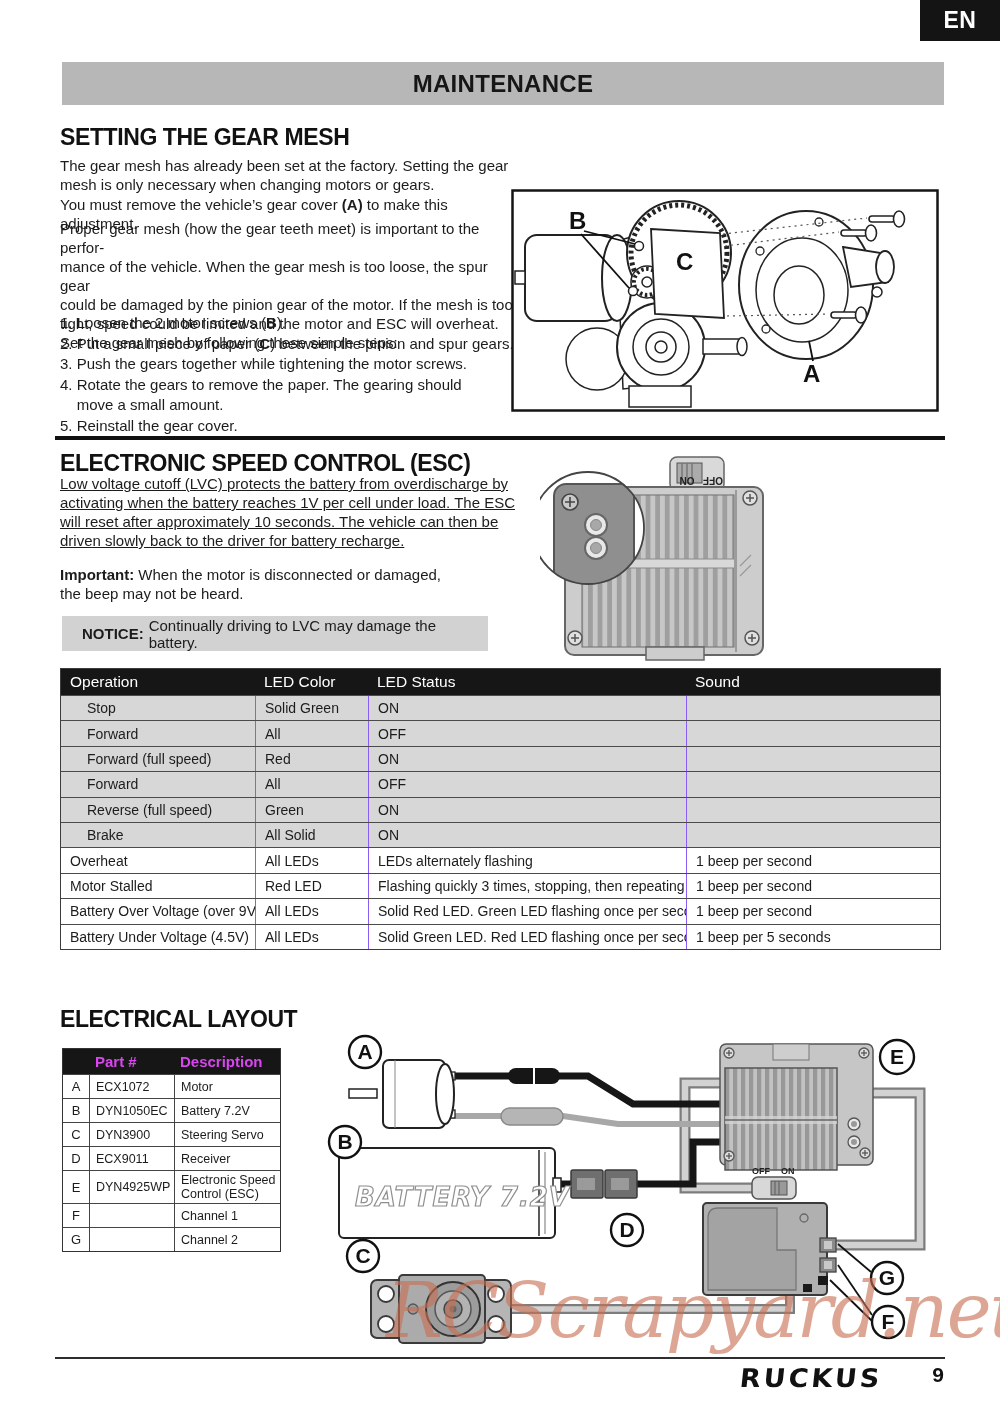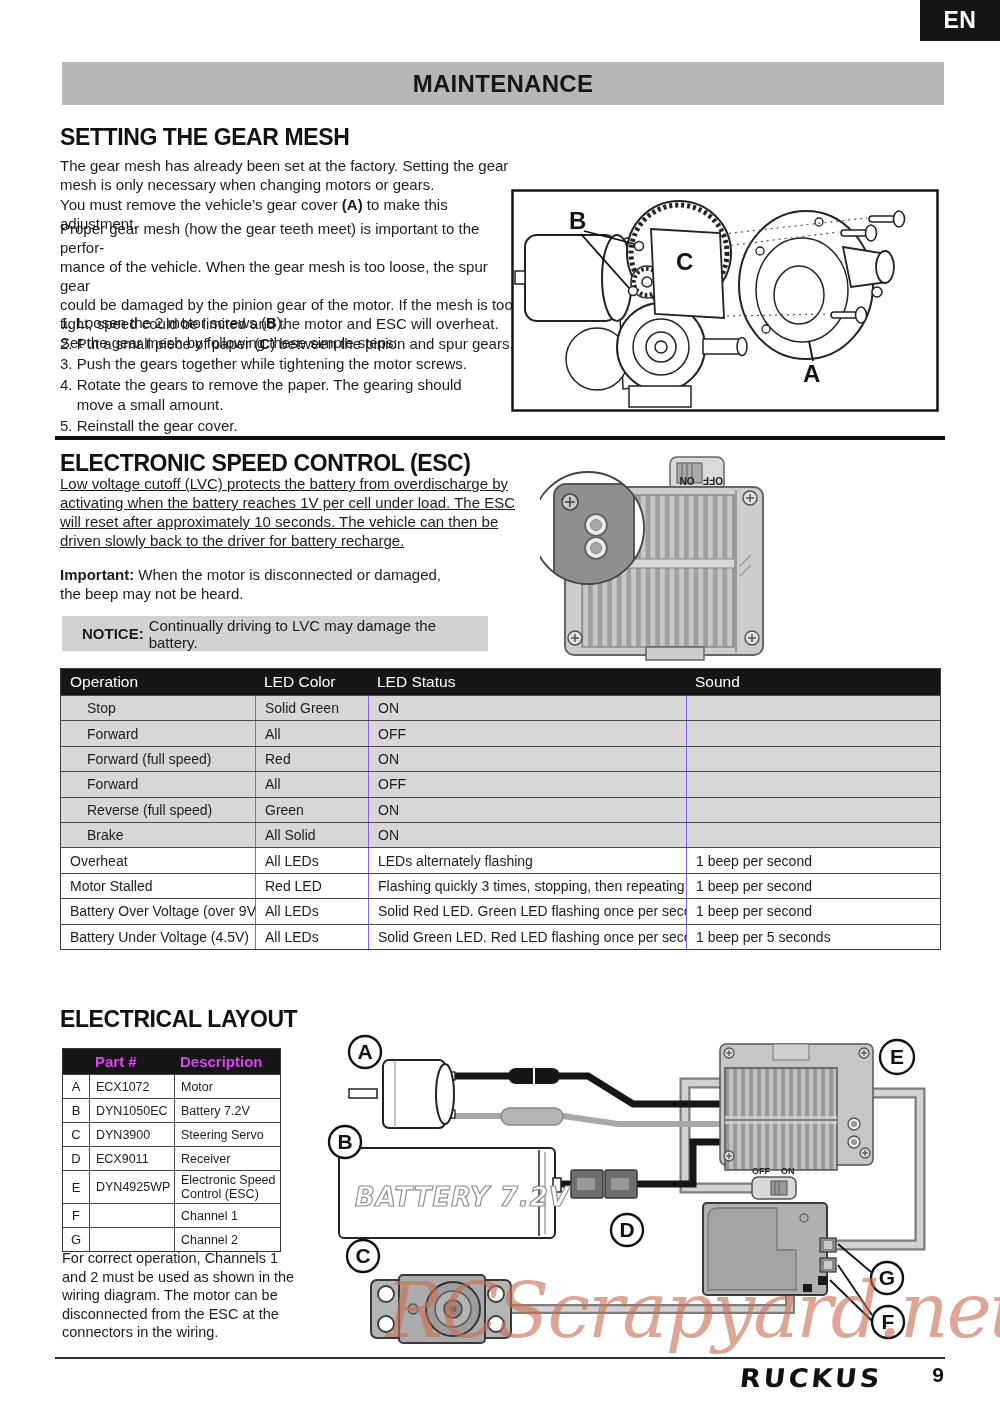--- a/index.html
+++ b/index.html
@@ -357,25 +357,20 @@
         <span></span>
         <span class="d">Channel 1</span>
       </div>
     <div class="pt-row">
         <span class="k">G</span>
         <span></span>
         <span class="d">Channel 2</span>
       </div>
   </div>
 
-  <p class="elec-note">For correct operation, Channels 1
-and 2 must be used as shown in the
-wiring diagram. The motor can be
-disconnected from the ESC at the
-connectors in the wiring.</p>
 
   <svg class="svg-elec" viewBox="0 0 628 330">
     <defs>
       <pattern id="finsB" width="8" height="10" patternUnits="userSpaceOnUse">
         <rect width="8" height="10" fill="#c2c2c2"></rect>
           <rect width="4.2" height="10" fill="#989898"></rect>
       </pattern>
     </defs>
 
     <g fill="none">

